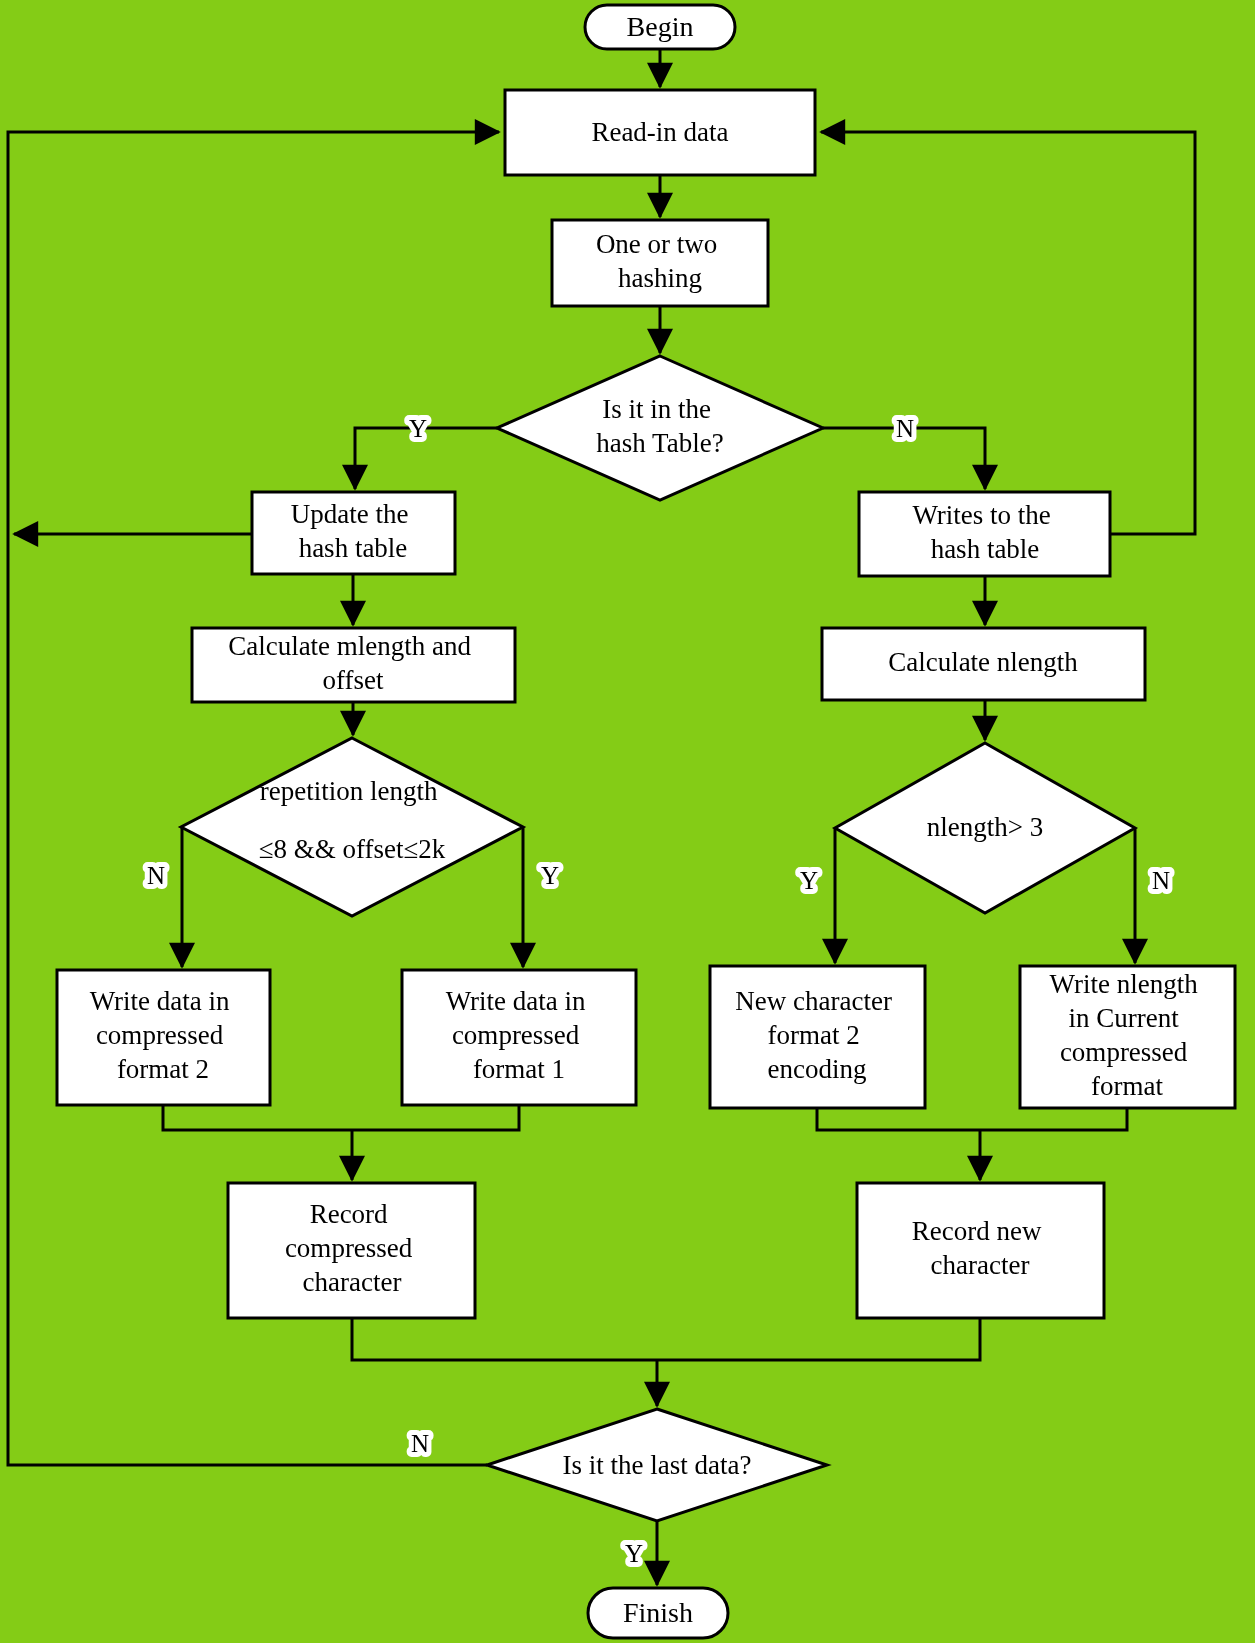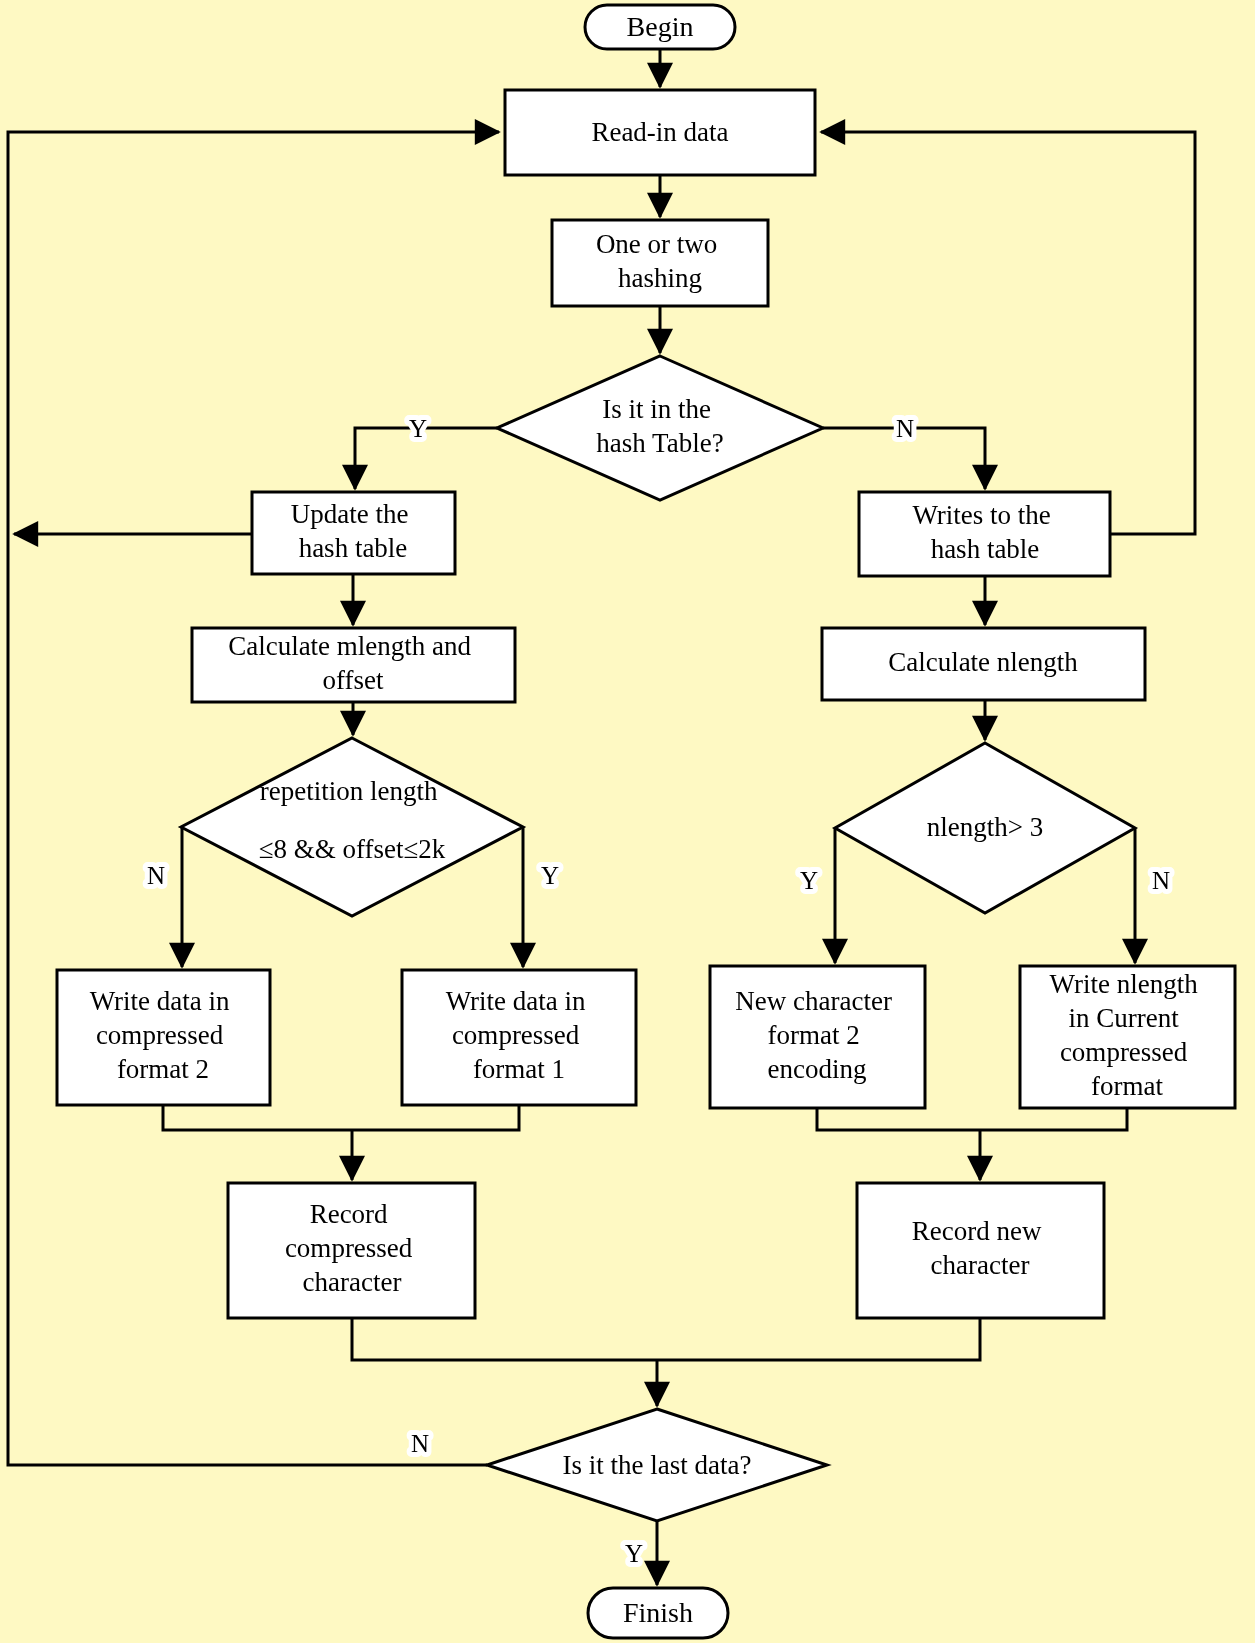--- a/index.html
+++ b/index.html
@@ -1,16 +1,16 @@
 <!DOCTYPE html>
 <html><head>
 <meta charset="utf-8">
 <style>
   html, body { margin: 0; padding: 0; background: #ffffff; }
-  .stage { width: 1255px; height: 1643px; position: relative; background: #fef9c3; }
+  .stage { width: 1255px; height: 1643px; position: relative; background: #84cc16; }
   svg { display: block; }
   .shape { fill: #ffffff; stroke: #000000; stroke-width: 3; }
   .edge  { fill: none; stroke: #000000; stroke-width: 3; }
   text {
     font-family: "Liberation Serif", "DejaVu Serif", serif;
     fill: #000000;
     font-size: 27px;
   }
   .node-label { text-anchor: middle; }
   .terminator-label { text-anchor: middle; font-size: 28px; }

